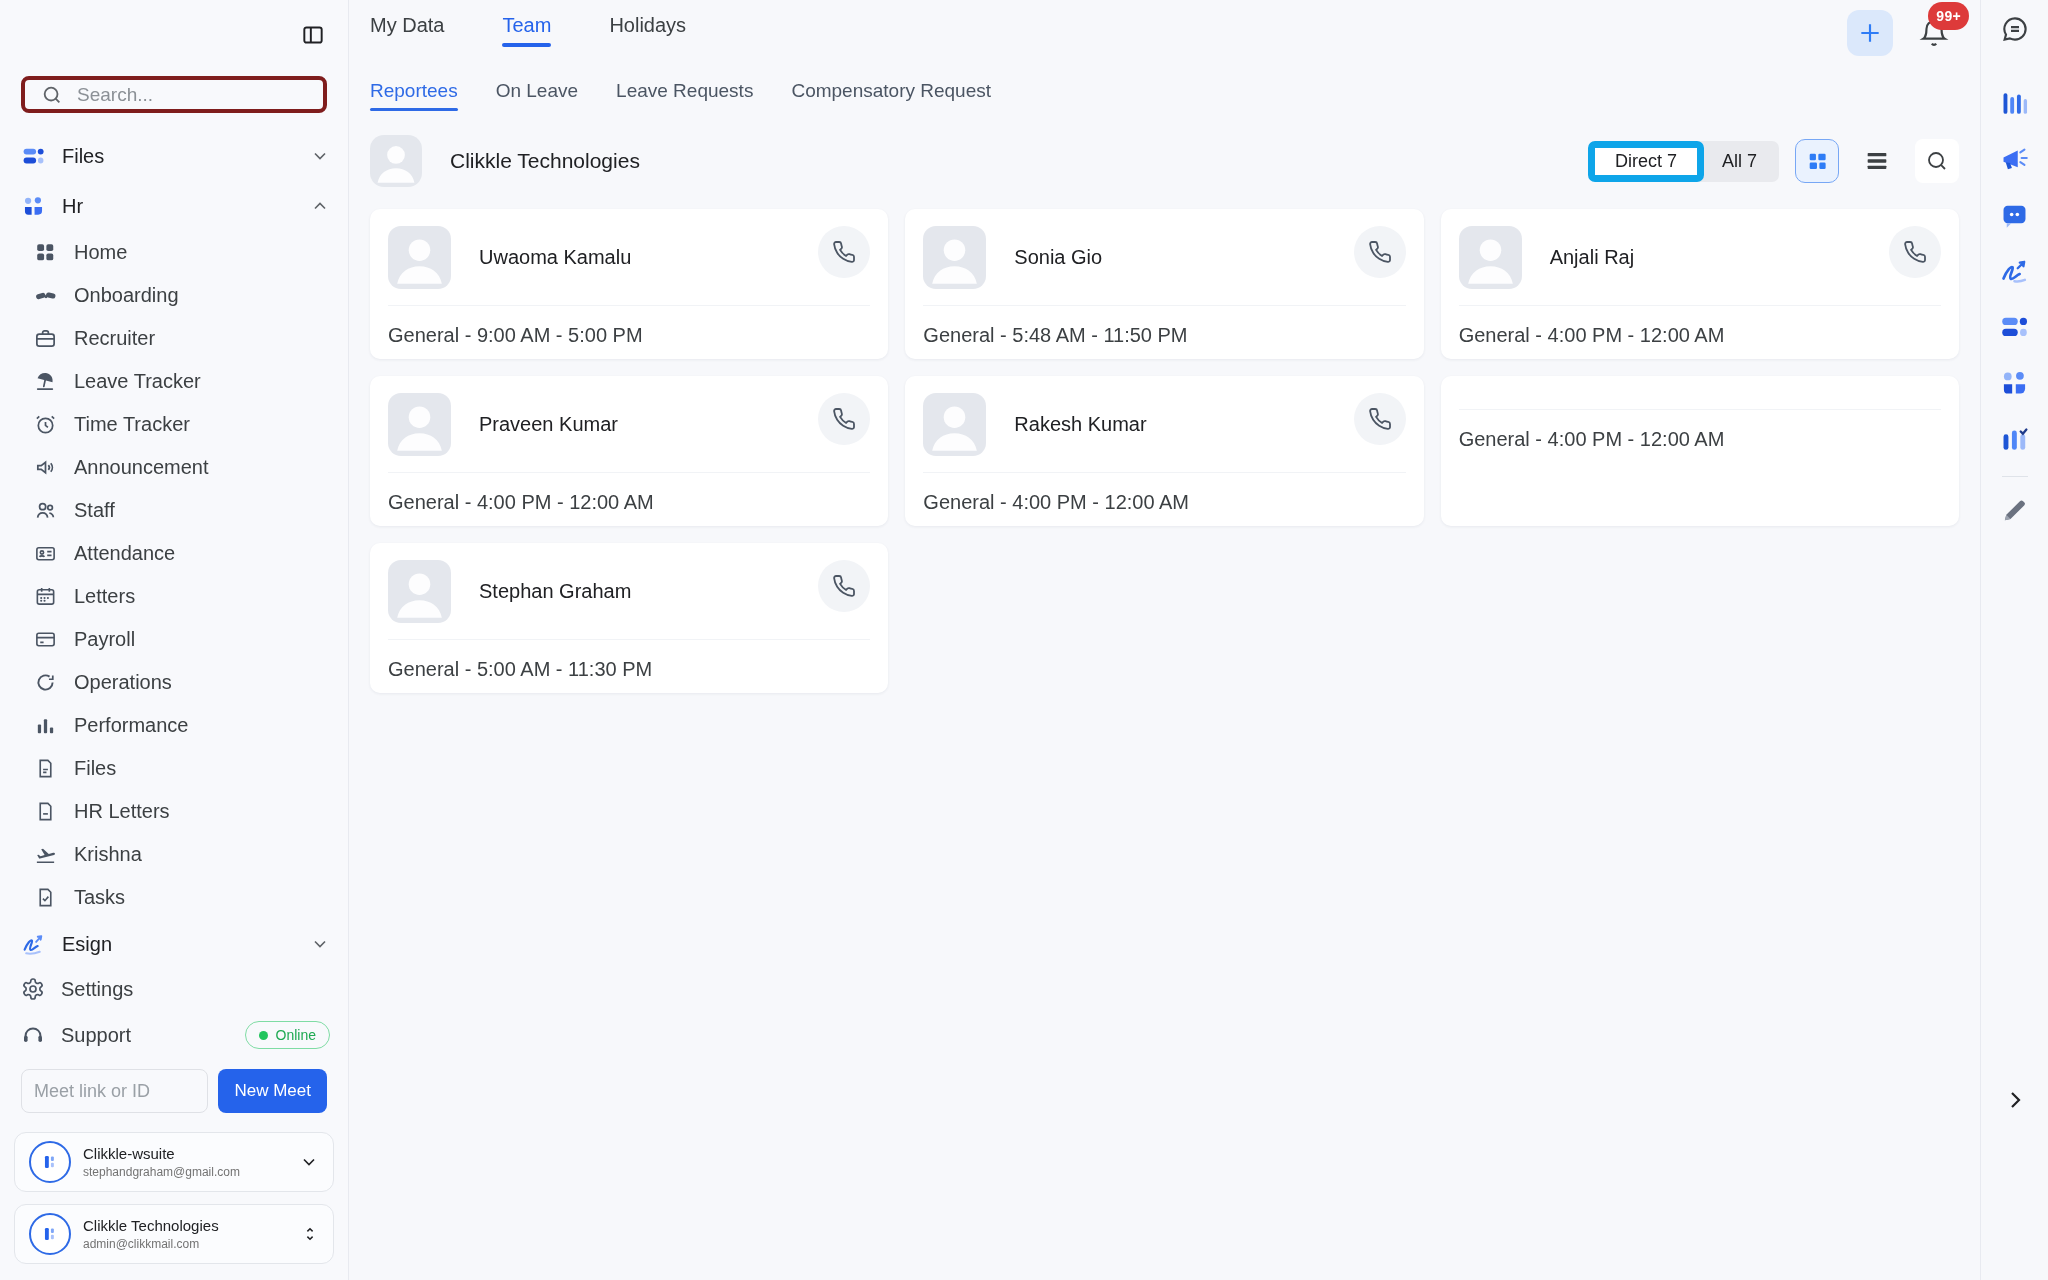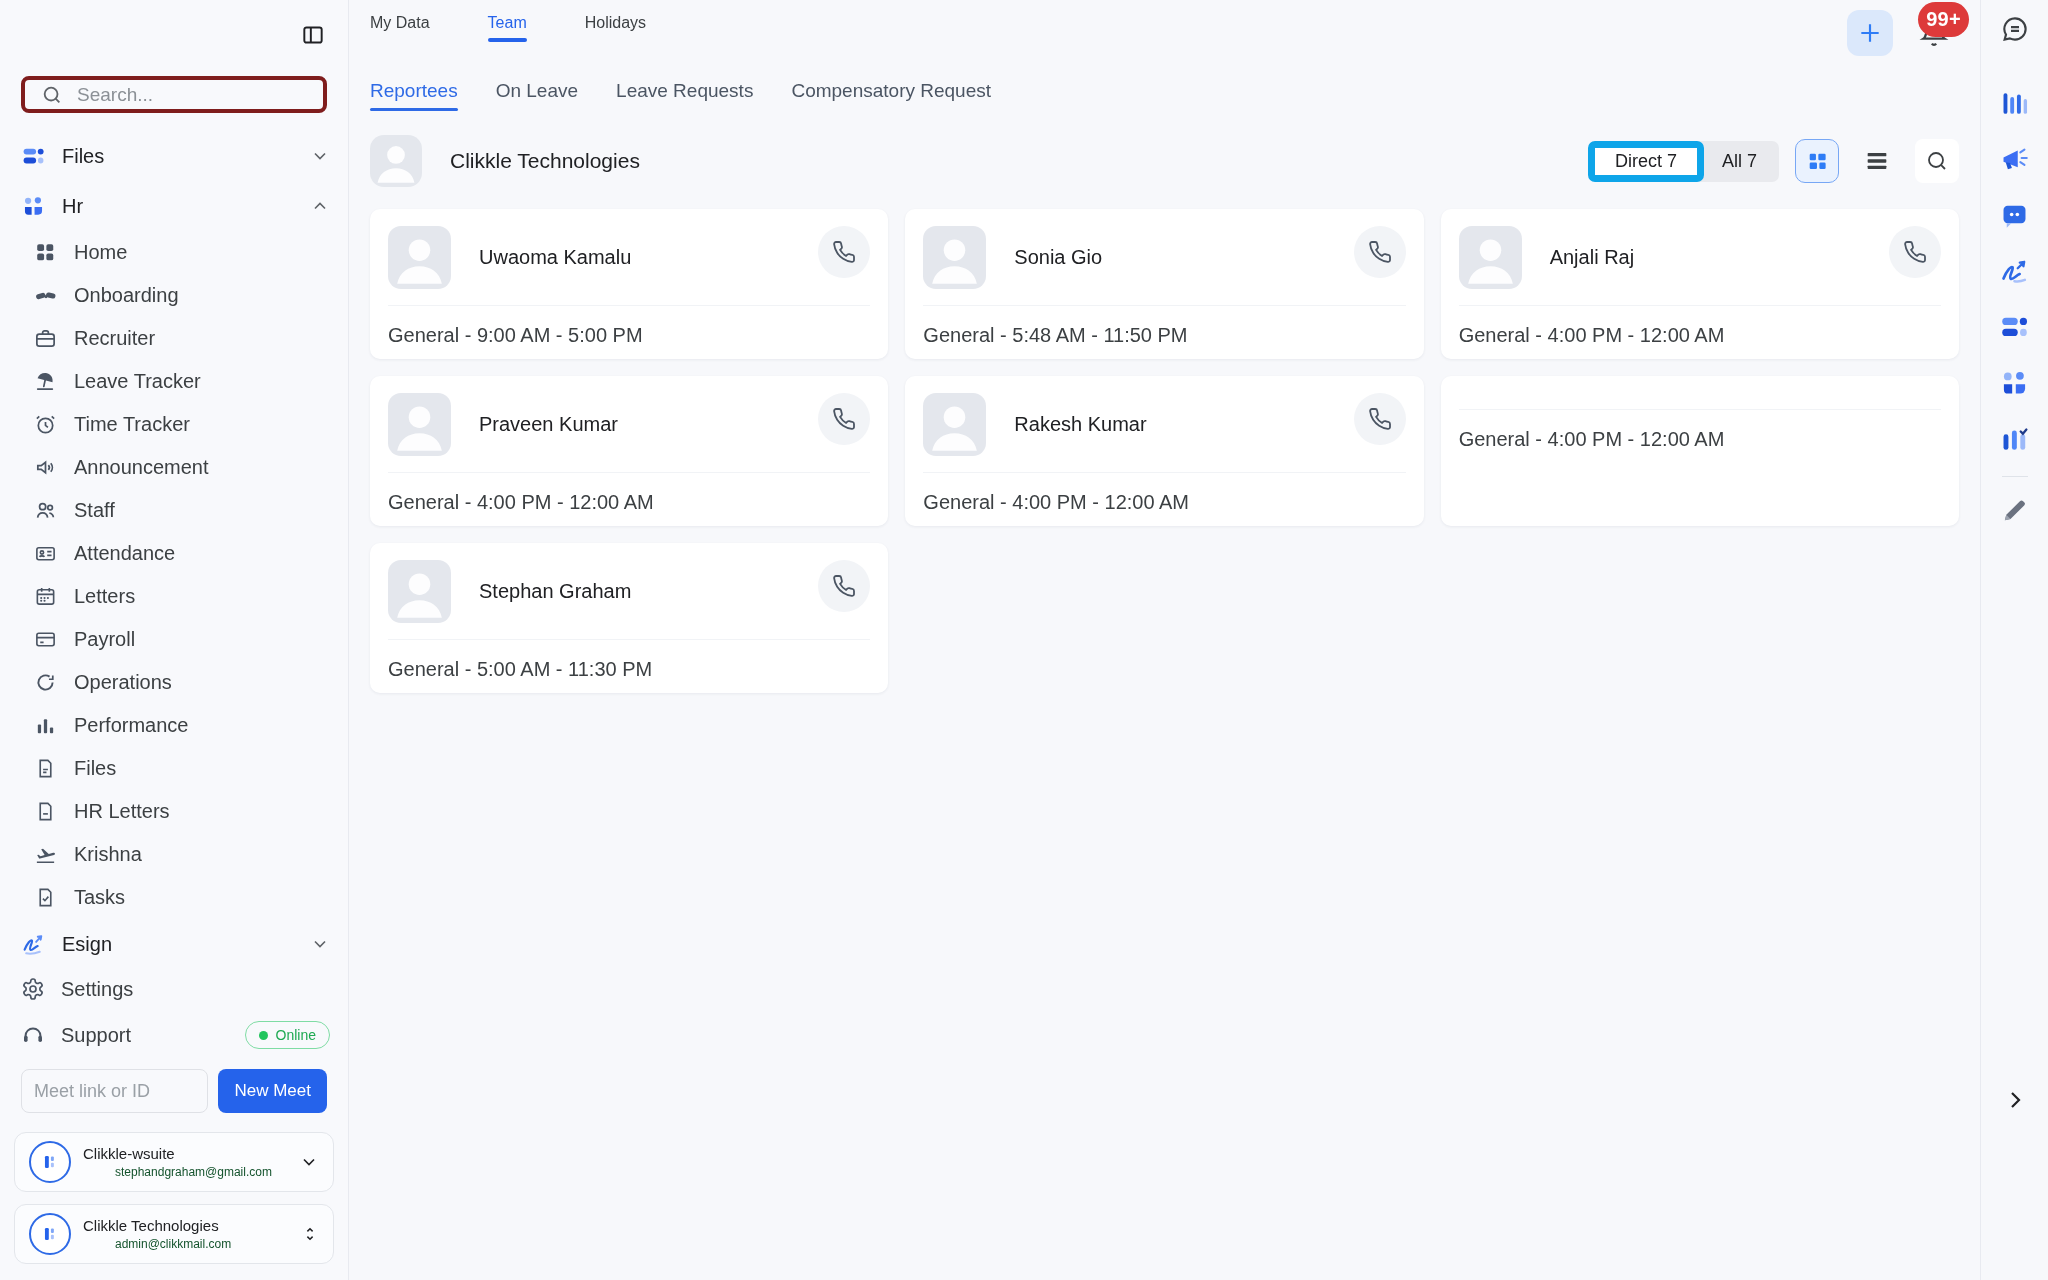--- a/index.html
+++ b/index.html
@@ -61,40 +61,40 @@
   .account-card {
     margin:12px 14px 0; height:60px; border:1px solid #e3e6eb; border-radius:12px;
     background:#fbfcfe; display:flex; align-items:center; gap:12px; padding:0 14px; cursor:pointer;
   }
   .account-logo {
     width:42px; height:42px; border-radius:50%; border:2.5px solid #2e6ae6;
     display:flex; align-items:center; justify-content:center; background:#fff; flex:0 0 42px;
   }
   .account-texts { flex:1; min-width:0; }
   .account-name { font-size:15px; font-weight:500; color:#202124; }
-  .account-email { font-size:12px; color:#14532d; margin-top:3px;margin-left:32px; }
+  .account-email { font-size:12px; color:#737373; margin-top:3px; }
 
   
   .main { flex:1; display:flex; flex-direction:column; padding:14px 21px 0; position:relative; min-width:0; }
   .main-top { display:flex; align-items:flex-start; justify-content:space-between; }
   .tabs { display:flex; gap:58px; }
-  .tab { font-size:16px; font-weight:500; color:#3c4043; padding-bottom:10px; cursor:pointer; position:relative; }
+  .tab { font-size:20px; font-weight:500; color:#3c4043; padding-bottom:10px; cursor:pointer; position:relative; }
   .tab.active { color:#2563eb; }
   .tab.active::after {
     content:""; position:absolute; left:0; right:0; bottom:0; height:4px; border-radius:2px; background:#2563eb;
   }
   .top-actions { display:flex; align-items:flex-start; gap:26px; padding-right:10px; }
   .plus-btn {
     width:46px; height:46px; border:none; border-radius:12px; background:#dbe8fb;
     color:#2e7cf6; display:flex; align-items:center; justify-content:center; cursor:pointer; margin-top:-4px;
   }
   .bell-wrap { position:relative; margin-top:4px; cursor:pointer; color:#3c4043; }
   .badge {
     position:absolute; top:-16px; right:-20px; background:#dd3a3a; color:#fff;
-    font-size:20px; font-weight:700; border-radius:999px; padding:6px 8px; letter-spacing:.3px;
+    font-size:14px; font-weight:700; border-radius:999px; padding:6px 8px; letter-spacing:.3px;
   }
   .subtabs { display:flex; gap:38px; margin-top:24px; }
   .subtab { font-size:19px; font-weight:500; color:#4b5563; padding-bottom:9px; cursor:pointer; position:relative; }
   .subtab.active { color:#2e6ae6; }
   .subtab.active::after {
     content:""; position:absolute; left:0; right:0; bottom:0; height:3px; border-radius:2px; background:#2e6ae6;
   }
   .company-row { display:flex; align-items:center; margin-top:24px; }
   .avatar-sq {
     background:#e4e7ed; border-radius:12px; overflow:hidden;

